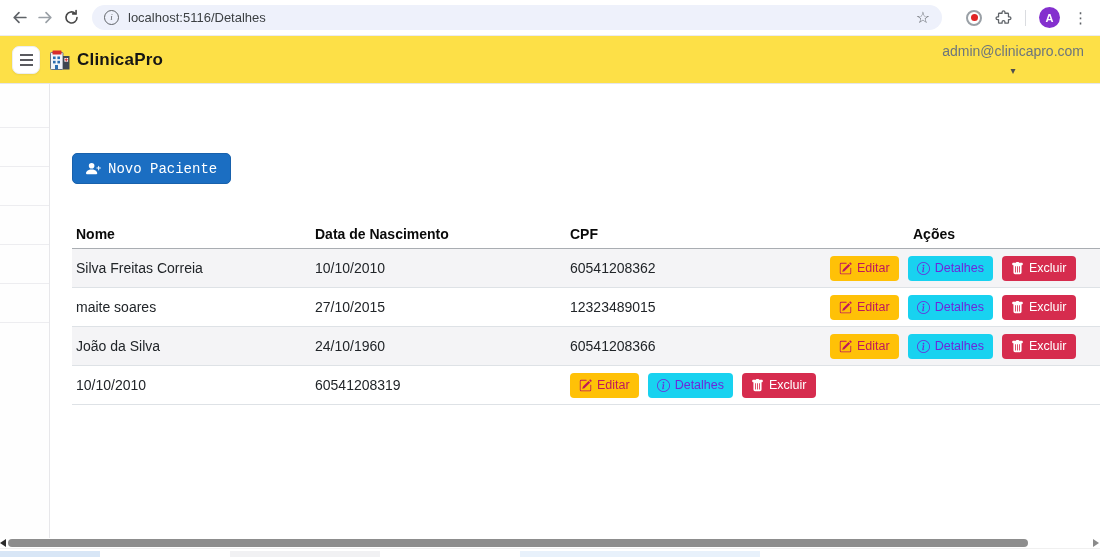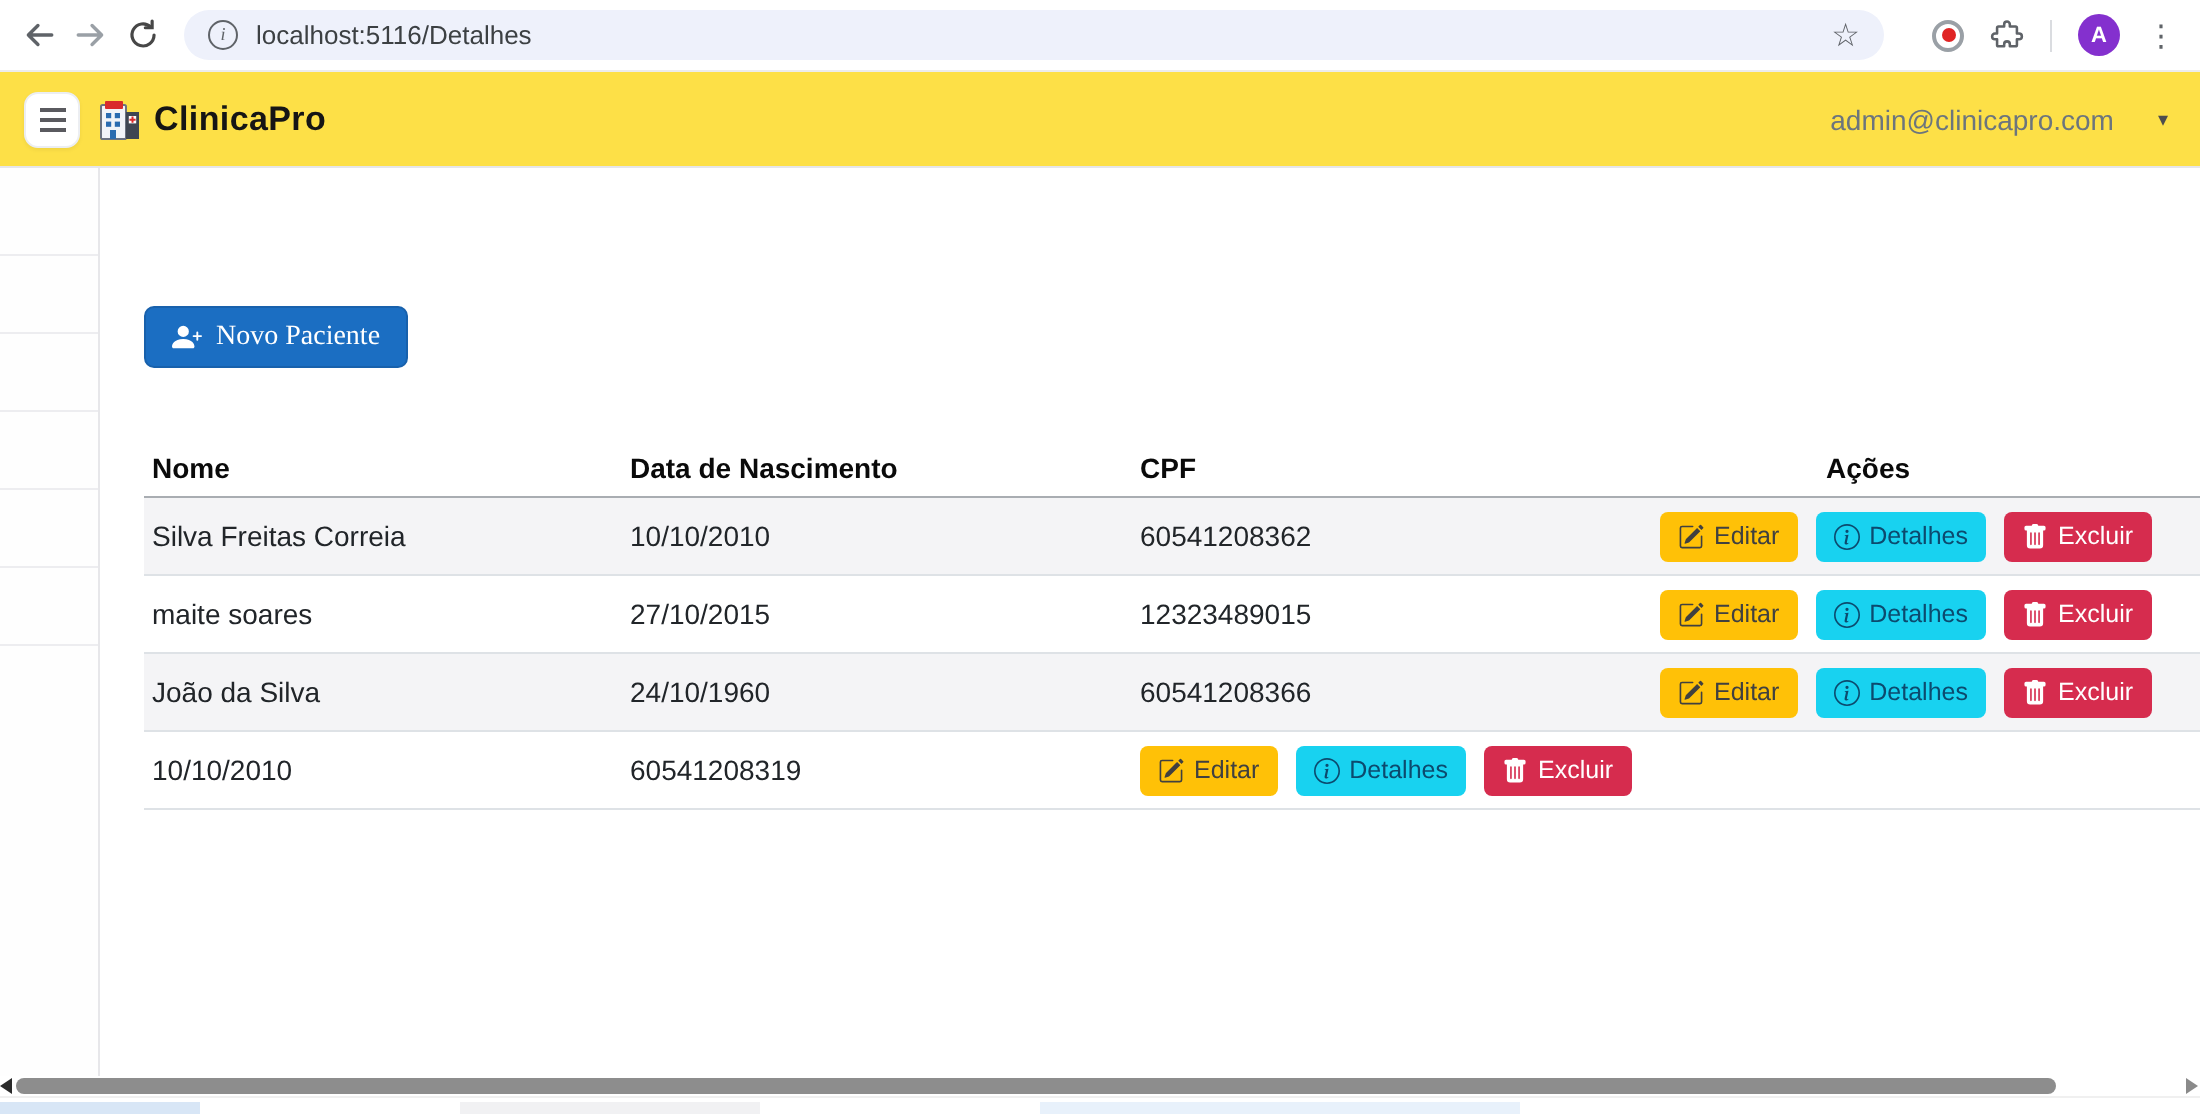--- a/index.html
+++ b/index.html
@@ -30,46 +30,46 @@
 
   
   .app-header { height:48px; display:flex; align-items:center; background:#fde047;
                 border-bottom:1px solid #e6e6e9; padding:0 16px 0 12px; }
   .burger { width:28px; height:28px; border:1px solid #eceef2; border-radius:7px;
             background:#fff; display:flex; flex-direction:column; align-items:center;
             justify-content:center; gap:3px; box-shadow:0 1px 2px rgba(0,0,0,.06); cursor:pointer; }
   .burger i { width:13px; height:2px; background:#5a5a5f; display:block; }
   .brand { display:flex; align-items:center; margin-left:10px; gap:7px; }
   .brand-text { font-size:17px; font-weight:bold; color:#151515; letter-spacing:.2px; }
-  .account { margin-left:auto; display:flex; align-items:center; gap:22px;
-             color:#6c757d; font-size:14px; cursor:pointer; }
+  .account { margin-left:auto; display:flex; align-items:center; gap:6px;
+             color:#6c757d; font-size:14px; cursor:pointer;flex-direction:column; }
   .caret { font-size:10px; color:#4e4e4e; }
 
   
   .content { display:flex; height:454px; }
   .sidebar { width:50px; border-right:1px solid #e7e7ea; background:#fefefe; }
   .side-item { height:39px; border-bottom:1px solid #ededf0; cursor:pointer; }
   .side-item.first { height:44px; }
   .main { flex:1; padding:69px 0 0 22px; }
 
   .btn-new { height:31px; background:#1b6ec2; color:#fff; border:1px solid #1861ac;
              border-radius:5px; font-size:14px; display:inline-flex; align-items:center;
-             gap:7px; padding:1px 13px; cursor:pointer; font-family:Liberation Serif, serif; }
+             gap:7px; padding:1px 13px; cursor:pointer; font-family:Liberation Mono, monospace; }
 
   .table { margin-top:16px; width:100%; font-size:14px; color:#212529; }
   .trow { display:grid; grid-template-columns:239px 255px 260px 1fr; align-items:center;
           height:39px; border-bottom:1px solid #dee2e6; padding-left:4px; }
   .trow.head { height:29px; font-weight:bold; color:#0a0a0a; border-bottom:1px solid #a9adb2;margin-top:36px; }
   .trow.striped { background:#f4f4f6; }
   .th-acoes { padding-left:83px; }
   .actions { display:flex; align-items:center; gap:9px; }
   .abtn { height:25px; border:none; border-radius:4px; font-size:12.5px; font-family:inherit;
           display:inline-flex; align-items:center; gap:5px; padding:0 9px; cursor:pointer; }
-  .abtn.edit { background:#ffc107; color:#404040; }
-  .abtn.details { background:#18d2f0; color:#0c4a6e; }
+  .abtn.edit { background:#ffc107; color:#be185d; }
+  .abtn.details { background:#18d2f0; color:#6d28d9; }
   .abtn.del { background:#d62c4e; color:#fff; }
 
   
   .hscroll { height:10px; position:relative; background:#fff; }
   .hthumb { position:absolute; left:8px; top:1px; width:1020px; height:8px;
             border-radius:4px; background:#8d8d8d; cursor:pointer; }
   .sarrow-l { position:absolute; left:0; top:1px; width:0; height:0; cursor:pointer;
               border-top:4px solid transparent; border-bottom:4px solid transparent;
               border-right:6px solid #2b2b2b; }
   .sarrow-r { position:absolute; right:1px; top:1px; width:0; height:0; cursor:pointer;

